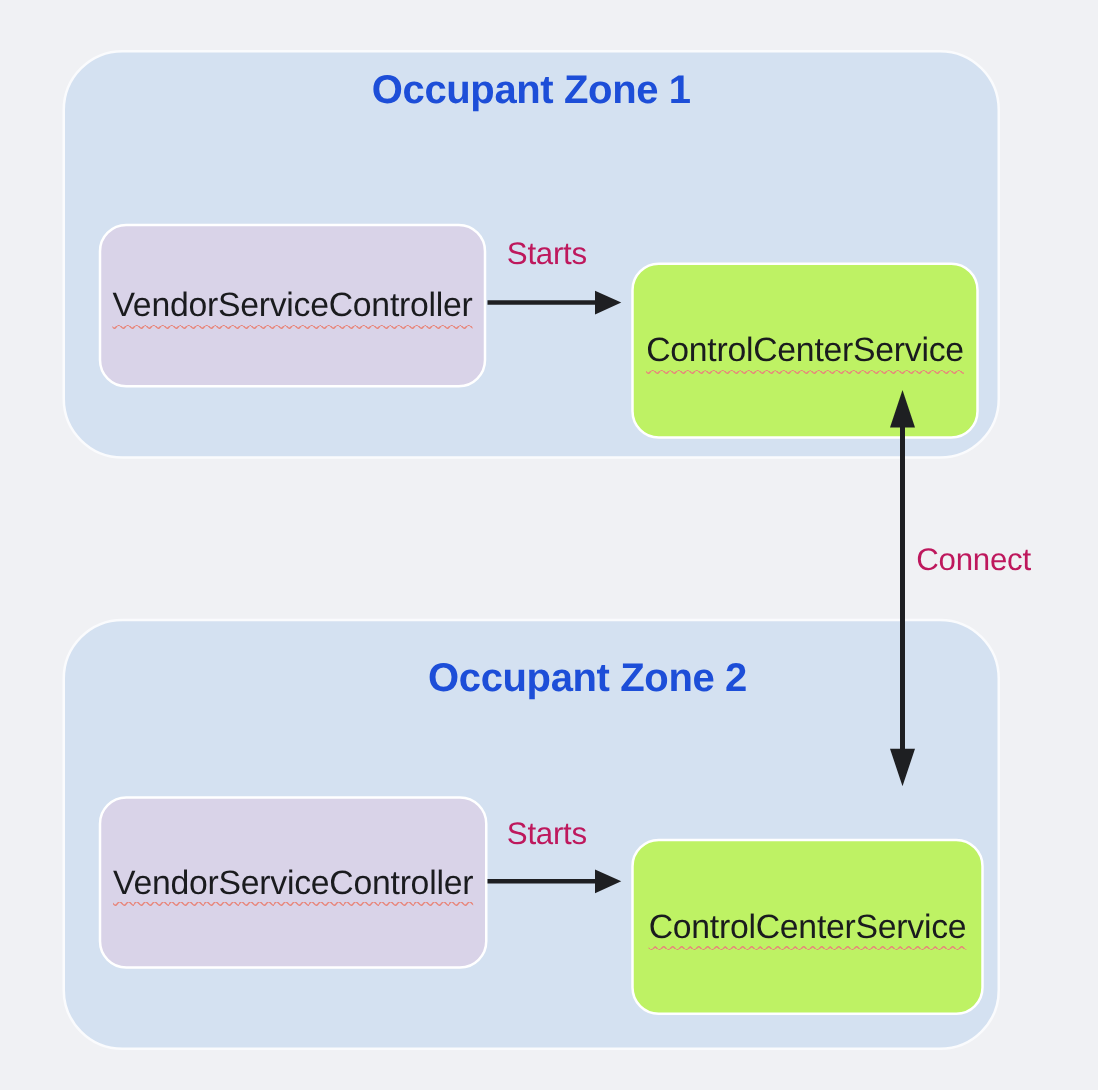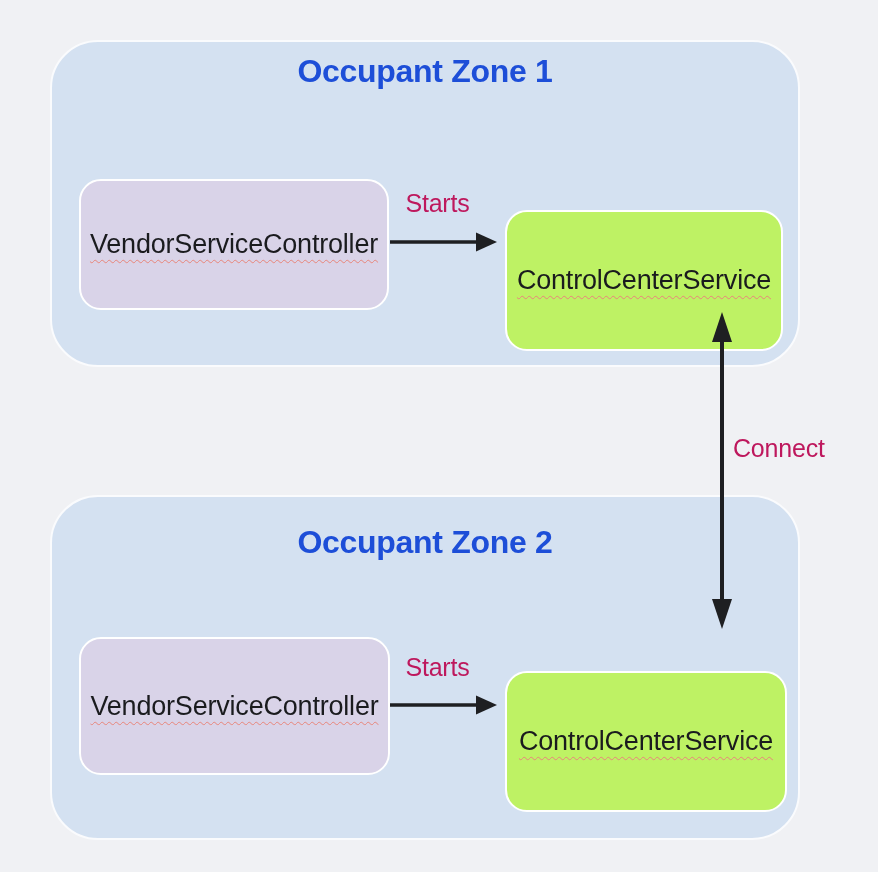--- a/index.html
+++ b/index.html
@@ -31,21 +31,21 @@
     left: 0;
     width: 100%;
     margin: 0;
     text-align: center;
     font-size: 32px;
     font-weight: 700;
     color: #1d4ed8;
     letter-spacing: -0.3px;
   }
   .zone-1 .zone-title { top: 11px; }
-  .zone-2 .zone-title { top: 27px; }
+  .zone-2 .zone-title { top: 27px; padding-left: 45px; }
   .node {
     position: absolute;
     box-sizing: border-box;
     border: 2px solid #ffffff;
     border-radius: 22px;
     display: flex;
     align-items: center;
     justify-content: center;
   }
   .node-vendor  { background: #d9d3e8; }

